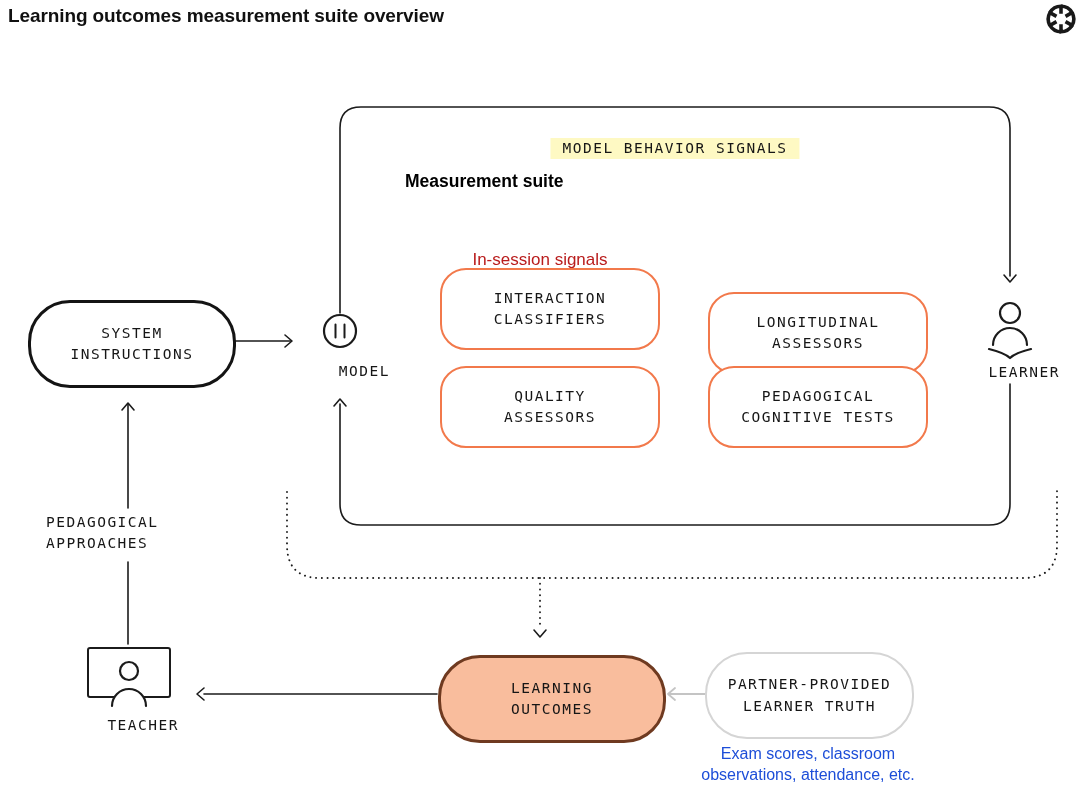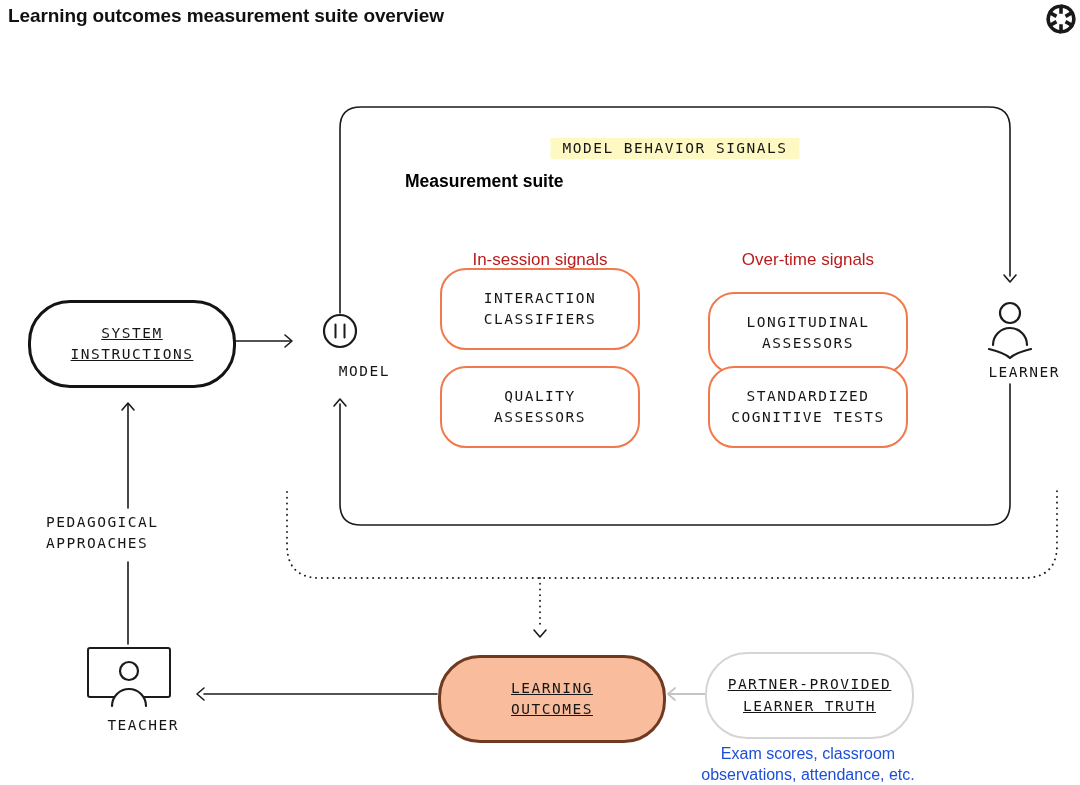--- a/index.html
+++ b/index.html
@@ -23,25 +23,25 @@
     padding:0 12px;white-space:nowrap;margin-top:40px;
   }
   .node-label{position:absolute;width:100px;text-align:right;}
   .pill{
     position:absolute;display:flex;align-items:center;justify-content:center;
     border-radius:42px;background:#fff;text-align:center;
   }
   .pill-si{left:28px;top:300px;width:202px;height:82px;border:3px solid #141414;}
   .pill-lo{left:438px;top:655px;width:222px;height:82px;border:3px solid #6F3A20;background:#F9BD9D;}
   .pill-pg{left:705px;top:652px;width:205px;height:83px;border:2px solid #D5D5D5;}
-  .pill .pill-text{display:block;text-decoration:underline;}
+  .pill .pill-text{display:block;}
   .ms-title{position:absolute;left:405px;top:171px;font-size:17.5px;font-weight:700;color:#000000;}
   .col-header{position:absolute;top:232px;width:200px;text-align:center;font-size:17px;color:#b91c1c;margin-top:18px;}
   .obox{
-    position:absolute;width:200px;height:82px;border:2.5px solid #F2794B;border-radius:26px;
+    position:absolute;width:220px;height:82px;border:2.5px solid #F2794B;border-radius:26px;
     display:flex;align-items:center;justify-content:center;background:#fff;padding:0 8px;
     box-sizing:border-box;text-align:center;
   }
   .ped-label{position:absolute;left:46px;top:512px;width:164px;text-align:left;}
   .caption{
     position:absolute;left:678px;top:744px;width:260px;text-align:center;
     font-size:16px;line-height:1.3;color:#1d4ed8;
   }
 </style>
 </head>
@@ -138,33 +138,32 @@
     <span class="pill-text" style="width:140px;">SYSTEM INSTRUCTIONS</span>
   </div>
 
   <div class="mono node-label" style="left:290px;top:361px;">MODEL</div>
   <div class="mono node-label" style="left:960px;top:362px;">LEARNER</div>
   <div class="mono node-label" style="left:79px;top:715px;">TEACHER</div>
 
   <div class="ms-title">Measurement suite</div>
 
   <div class="col-header" style="left:440px;">In-session signals</div>
-  <div class="col-header" style="left:708px;">Over-time signals</div>
 
   <div class="obox mono" style="left:440px;top:268px;">
     <span>INTERACTION CLASSIFIERS</span>
   </div>
   <div class="obox mono" style="left:440px;top:366px;">
     <span style="display:block;width:120px;">QUALITY ASSESSORS</span>
   </div>
   <div class="obox mono" style="left:708px;top:276px;margin-top:16px;">
     <span style="display:block;width:140px;">LONGITUDINAL ASSESSORS</span>
   </div>
   <div class="obox mono" style="left:708px;top:366px;">
-    <span>STANDARDIZED COGNITIVE TESTS</span>
+    <span>PEDAGOGICAL COGNITIVE TESTS</span>
   </div>
 
   <div class="mono ped-label">PEDAGOGICAL APPROACHES</div>
 
   <div class="pill pill-lo mono">
     <span class="pill-text" style="width:110px;">LEARNING OUTCOMES</span>
   </div>
 
   <div class="pill pill-pg mono">
     <span class="pill-text" style="width:180px;">PARTNER-PROVIDED LEARNER TRUTH</span>

